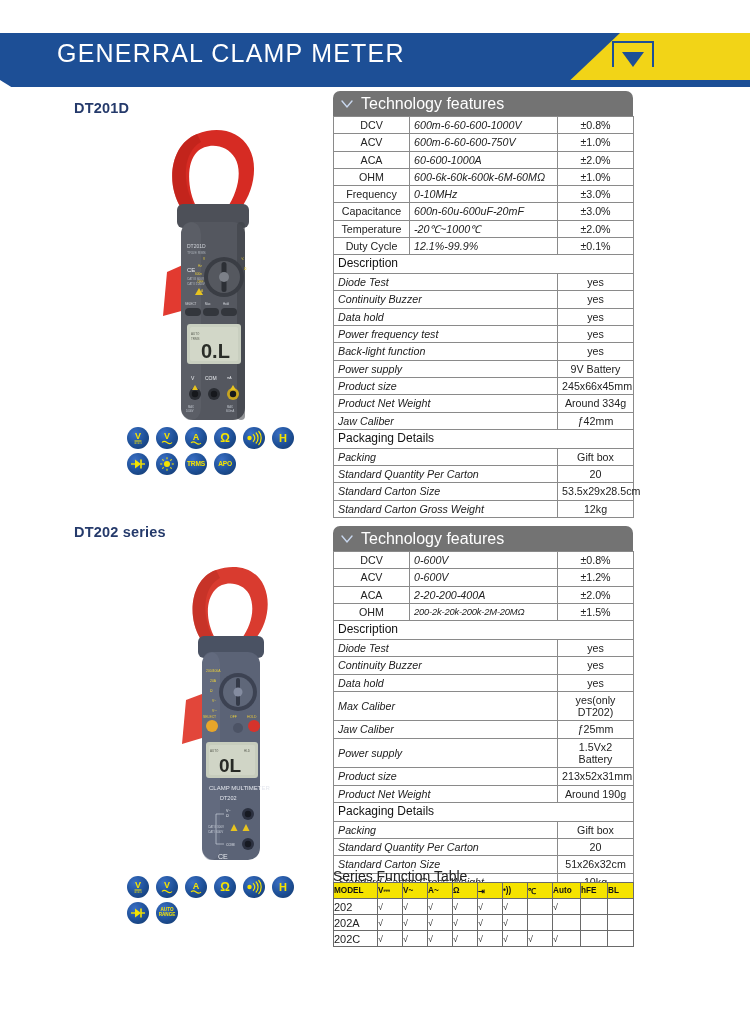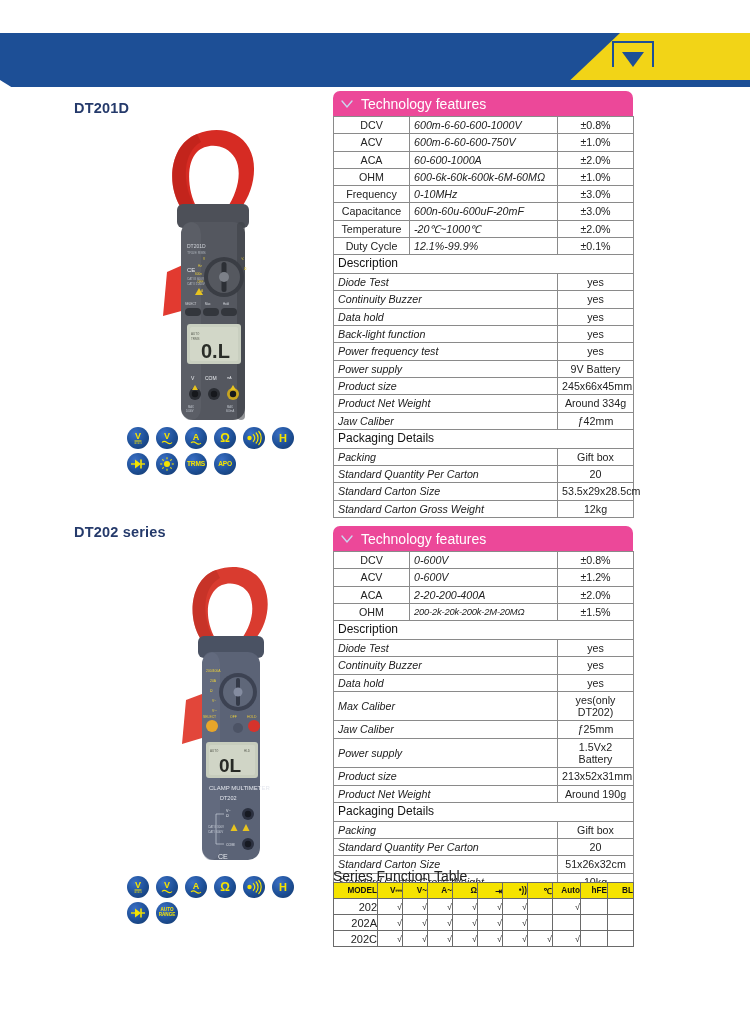--- a/index.html
+++ b/index.html
@@ -61,24 +61,24 @@
     position: absolute; left: 46px; top: 966px;
     font-size: 13px; color: #4a5670;
   }
 
   
   .spec-table { position: absolute; width: 300px; }
   #tbl1 { left: 333px; top: 91px; }
   #tbl2 { left: 333px; top: 526px; }
 
   .tbl-head {
-    background: #ec4899; color: #fff;
+    background: #737373; color: #fff;
     border-radius: 7px 7px 0 0;
     height: 25px; display: flex; align-items: center;
-    padding-left: 6px; font-size: 14px;
+    padding-left: 6px; font-size: 16px;
   }
   .tbl-head .chev { width: 16px; height: 16px; margin-right: 6px; flex: 0 0 auto; }
   .tbl-head .chev svg { display: block; }
 
   table.sp {
     border-collapse: collapse; width: 100%;
     table-layout: fixed;
     font-size: 10.7px;
   }
   table.sp td {
@@ -104,21 +104,21 @@
   
   .sft-label {
     position: absolute; left: 333px; top: 868px;
     font-size: 14px; color: #222;
   }
   .sft {
     position: absolute; left: 333px; top: 882px; width: 300px;
     border-collapse: collapse; table-layout: fixed; font-size: 8.8px;
   }
   .sft td, .sft th {
-    border: 1px solid #6a6a6a; height: 16px; text-align: right;
+    border: 1px solid #6a6a6a; height: 16px; text-align: left;
     background: #fff; padding: 0; font-weight: normal;
   }
   .sft thead th {
     background: #f5e300; font-weight: bold; font-size: 8.2px; color: #111;
   }
   .sft td.model { font-weight: normal; font-size: 11px; }
   .sft .ck { color: #333; font-size: 9px; }
 
   
   .icon-row { position: absolute; display: flex; gap: 7px; }
@@ -143,20 +143,21 @@
   .meter { position: absolute; }
   #meter1 { left: 141px; top: 112px; width: 138px; height: 315px; }
   #meter2 { left: 156px; top: 552px; width: 138px; height: 318px; }
 </style>
 </head>
 <body>
 
 <div class="header-wrap">
   <div class="hdr-yellow"></div>
   <div class="hdr-blue"></div>
+  <div class="hdr-title">GENERRAL CLAMP METER</div>
   <div class="hdr-badge">
     <div class="tri"></div>
   </div>
   <div class="hdr-underline"></div>
 </div>
 
 <div class="prod-title" id="t1">DT201D</div>
 
 <div class="meter" id="meter1">
   <svg viewBox="0 0 138 315" width="138" height="315">
@@ -359,25 +360,25 @@
       </tr>
       <tr>
         <td class="l" colspan="2">Continuity Buzzer</td>
         <td class="c">yes</td>
       </tr>
       <tr>
         <td class="l" colspan="2">Data hold</td>
         <td class="c">yes</td>
       </tr>
       <tr>
+        <td class="l" colspan="2">Power frequency test</td>
+        <td class="c">yes</td>
+      </tr>
+      <tr>
         <td class="l" colspan="2">Back-light function</td>
-        <td class="c">yes</td>
-      </tr>
-      <tr>
-        <td class="l" colspan="2">Power frequency test</td>
         <td class="c">yes</td>
       </tr>
       <tr>
         <td class="l" colspan="2">Power supply</td>
         <td class="c">9V Battery</td>
       </tr>
       <tr>
         <td class="l" colspan="2">Product size</td>
         <td class="c">245x66x45mm</td>
       </tr>

